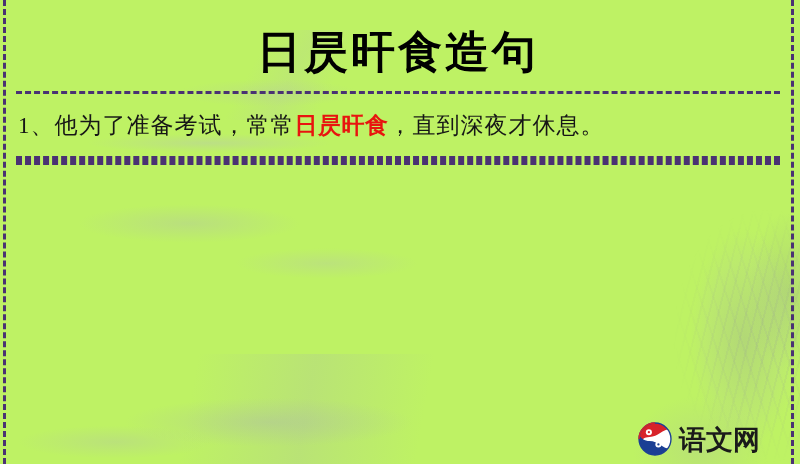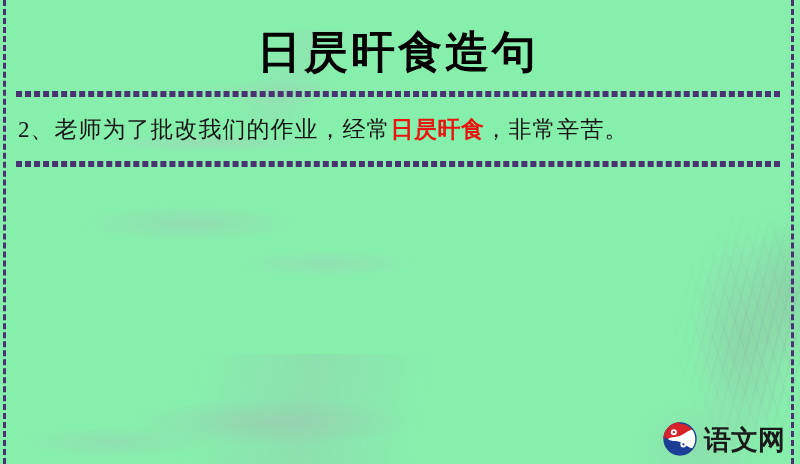--- a/index.html
+++ b/index.html
@@ -10,21 +10,21 @@
   }
   body {
     font-family: "Liberation Serif", "DejaVu Serif", serif;
   }
 
   .page {
     position: relative;
     width: 800px;
     height: 464px;
     overflow: hidden;
-    background: #86efac;
+    background: #bef264;
     box-sizing: border-box;
   }
 
   
   .wash {
     position: absolute;
     pointer-events: none;
     z-index: 0;
   }
   .wash-right {
@@ -143,21 +143,21 @@
     letter-spacing: 0.5px;
   }
 
   .s1 { padding-top: 13px; padding-bottom: 12px; }
   .s2 { padding-top: 14px; padding-bottom: 13px; }
   .s3 { padding-top: 14px; padding-bottom: 14px; }
 
   
   .logo {
     position: absolute;
-    right: 15px;
+    right: 40px;
     bottom: 8px;
     display: flex;
     align-items: center;
     gap: 7px;
     z-index: 4;
   }
   .logo-mark {
     width: 34px;
     height: 34px;
     display: block;
@@ -185,24 +185,24 @@
 
   <div class="frame-left"></div>
   <div class="frame-right"></div>
 
   <div class="content">
 
     <h1 class="title">日昃旰食造句</h1>
 
     <div class="divider divider-1"></div>
 
+    <div class="sentence s1"><span>1、</span><span>他为了准备考试，常常</span><span class="idiom">日昃旰食</span><span>，直到深夜才休息。</span></div>
 
     <div class="divider"></div>
 
-    <div class="sentence s2"><span>2、</span><span>老师为了批改我们的作业，经常</span><span class="idiom">日昃旰食</span><span>，非常辛苦。</span></div>
 
     <div class="divider"></div>
 
 
     <div class="divider"></div>
 
   </div>
 
   <div class="logo">
     <svg class="logo-mark" viewBox="0 0 100 100">

